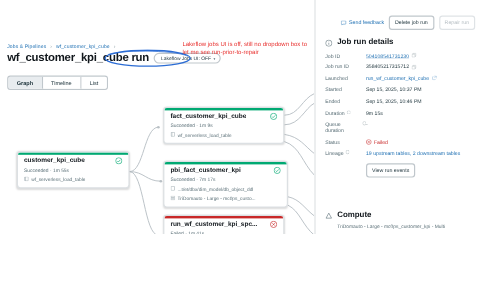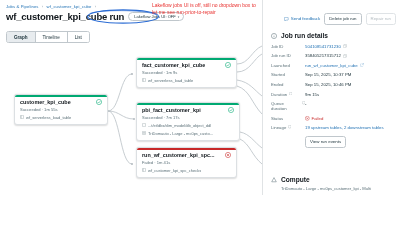--- a/index.html
+++ b/index.html
@@ -8,21 +8,21 @@
     font-family: "Liberation Sans", sans-serif;
     background: #ffffff;
     color: #1b3139;
     font-size: 5px;
     position: relative;
   }
 
   
   #app { position: absolute; inset: 0; display: flex; }
 
-  .left-pane { position: relative; width: 262px; height: 195px; background:#fff; }
+  .left-pane { position: relative; width: 262px; height: 195px; background:#fff;margin-top:32px; }
   .right-pane {
     position: relative; width: 138px; height: 195px;
     background: #fff; border-left: 1px solid #e0e3e5; padding: 0;
   }
 
   
   .breadcrumb { position: absolute; left: 6px; top: 4px; font-size: 4.2px; color: #5a6f77; letter-spacing: .1px; white-space: nowrap; }
   .breadcrumb .crumb-link { color: #2272b4; }
   .breadcrumb .sep { color: #99a8ae; margin: 0 2px; }
 

